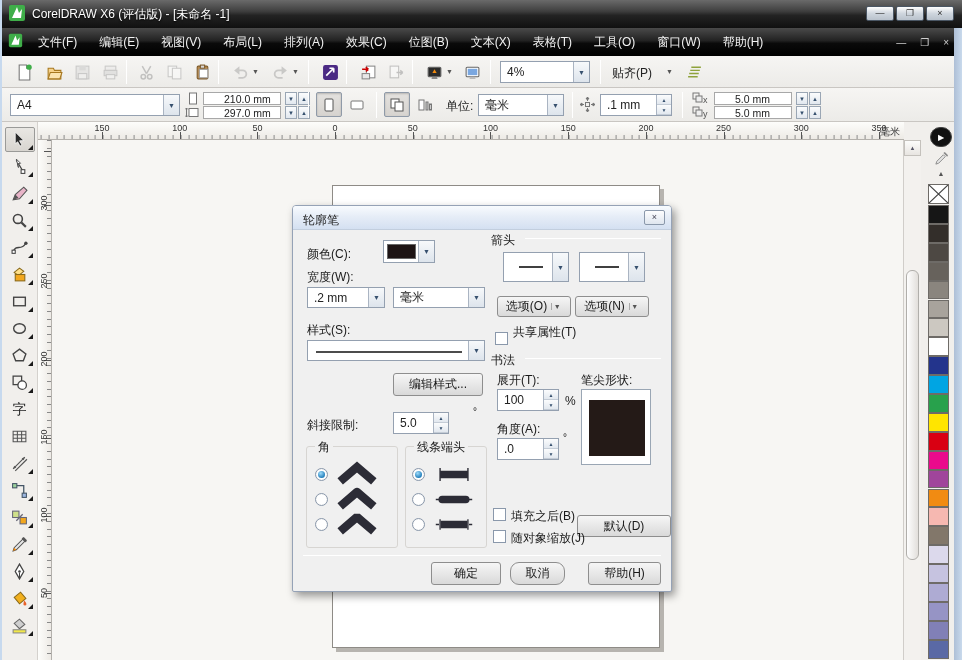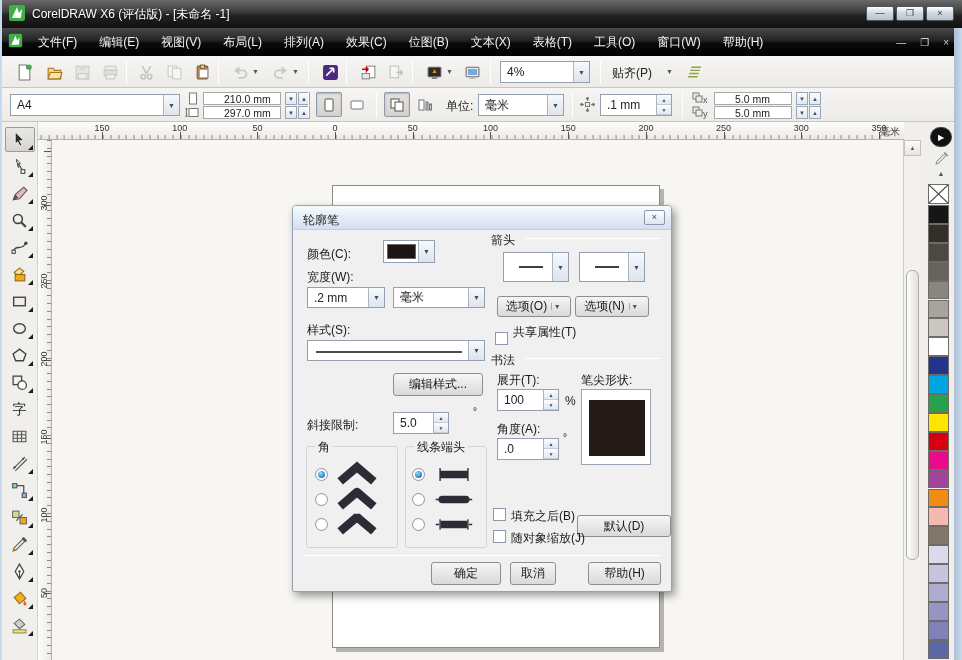--- a/index.html
+++ b/index.html
@@ -700,17 +700,17 @@
     <span class="sup" style="left:270px;top:226px;">°</span>
     <span class="btn" style="left:284px;top:266px;width:94px;height:22px;margin-top:43px;">默认(D)</span>
 
     <span class="chk" style="left:200px;top:302px;"></span>
     <span class="chklab" style="left:218px;top:302px;">填充之后(B)</span>
     <span class="chk" style="left:200px;top:324px;"></span>
     <span class="chklab" style="left:218px;top:324px;">随对象缩放(J)</span>
 
     <span class="flatline" style="left:10px;top:349px;width:358px;"></span>
     <span class="btn" style="left:138px;top:356px;width:70px;height:23px;">确定</span>
-    <span class="btn" style="left:217px;top:356px;width:46px;height:23px;">取消</span>
+    <span class="btn" style="left:217px;top:356px;width:55px;height:23px;border-radius:9px;">取消</span>
     <span class="btn" style="left:295px;top:356px;width:73px;height:23px;">帮助(H)</span>
   </div>
 
 </div>
 
 </body></html>

